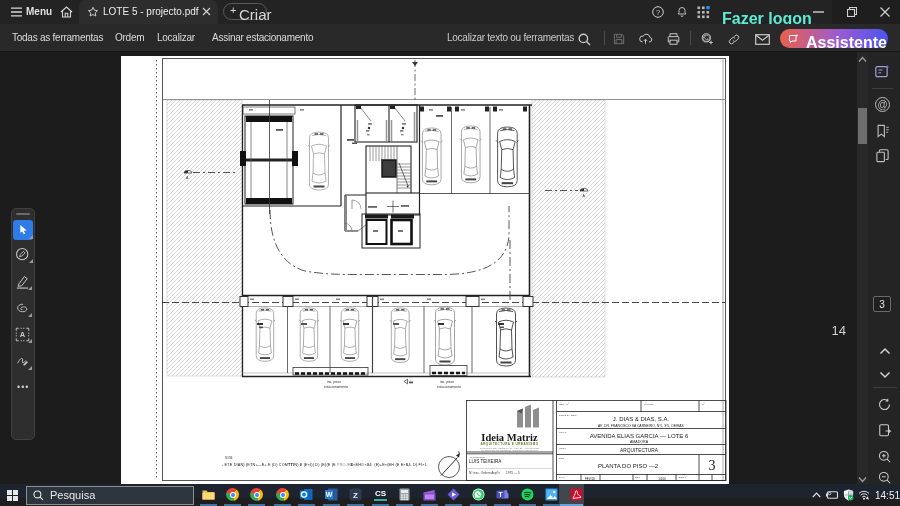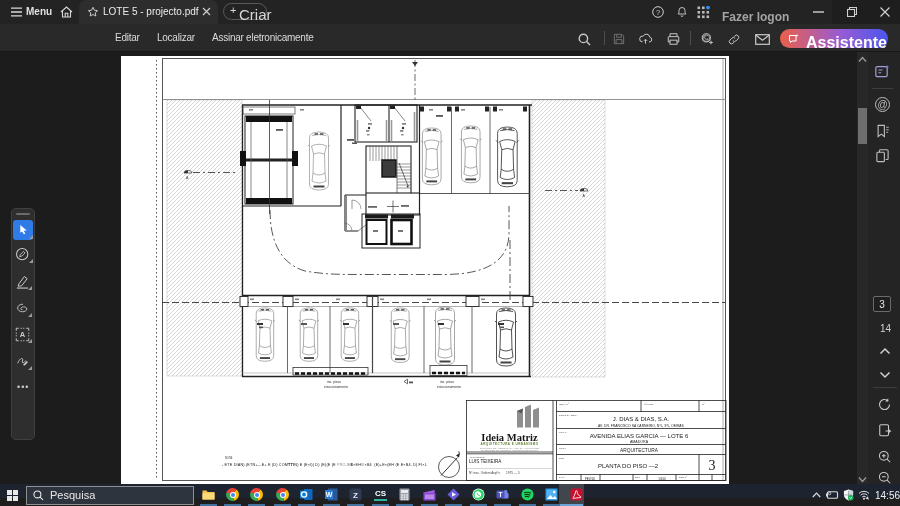--- a/index.html
+++ b/index.html
@@ -53,37 +53,39 @@
         <rect x="5" y="0.5" width="2.6" height="2.6"></rect>
         <rect x="0.5" y="5" width="2.6" height="2.6"></rect>
         <rect x="5" y="5" width="2.6" height="2.6"></rect>
         <rect x="9.5" y="5" width="2.6" height="2.6"></rect>
         <rect x="0.5" y="9.5" width="2.6" height="2.6"></rect>
         <rect x="5" y="9.5" width="2.6" height="2.6"></rect>
         <rect x="9.5" y="9.5" width="2.6" height="2.6"></rect>
       </g>
       <circle cx="11" cy="1.6" r="1.9" fill="#2e8bf0"></circle>
     </svg>
-  <div class="abs" style="left:722px;top:10px;font-size:12px;font-weight:bold;color:#a3a3a3">Fazer logon</div>
+  <div class="abs" style="left:722px;top:10px;font-size:16px;font-weight:bold;color:#5eead4">Fazer logon</div>
   <svg class="abs" style="left:813px;top:11px" width="11" height="2" viewBox="0 0 11 2">
       <path d="M0 1h11" stroke="#d0d0d0" stroke-width="1.4"></path>
     </svg>
   <svg class="abs" style="left:847px;top:7px" width="10" height="10" viewBox="0 0 10 10">
       <path d="M2.5 2.5 V0.5 H9.5 V7.5 H7.5" fill="none" stroke="#d0d0d0" stroke-width="1.1"></path>
       <rect x="0.5" y="2.5" width="7" height="7" fill="none" stroke="#d0d0d0" stroke-width="1.1"></rect>
     </svg>
   <svg class="abs" style="left:880px;top:7px" width="10" height="10" viewBox="0 0 10 10">
       <path d="M0.5 0.5l9 9M9.5 0.5l-9 9" stroke="#d0d0d0" stroke-width="1.2"></path>
     </svg>
 </div>
 
 <div id="toolbar">
-  <div class="tb-item" style="left:115px">Editar</div>
+  <div class="tb-item" style="left:12px">Todas as ferramentas</div>
+  <div class="tb-item" style="left:115px">Ordem</div>
   <div class="tb-item" style="left:157px">Localizar</div>
-  <div class="tb-item" style="left:212px">Assinar eletronicamente</div>
+  <div class="tb-item" style="left:212px">Assinar estacionamento</div>
+  <div class="tb-item" style="left:447px;color:#c9c9c9;font-size:10px">Localizar texto ou ferramentas</div>
   <svg class="abs" style="left:578px;top:9px" width="13" height="13" viewBox="0 0 13 13">
       <circle cx="5.4" cy="5.4" r="4.2" fill="none" stroke="#c9c9c9" stroke-width="1.4"></circle>
       <path d="M8.6 8.6l3.4 3.4" stroke="#c9c9c9" stroke-width="1.4"></path>
     </svg>
   <div class="abs" style="left:604px;top:7px;width:1px;height:14px;background:#4d4d4d"></div>
   <svg class="abs" style="left:612px;top:8px" width="14" height="14" viewBox="0 0 24 24">
       <path d="M4 4h13l3 3v13H4z M8 4v5h8V4 M7 20v-7h10v7" fill="none" stroke="#6f6f6f" stroke-width="1.7"></path>
     </svg>
   <svg class="abs" style="left:638px;top:8px" width="15" height="14" viewBox="0 0 24 24">
       <path d="M7 17a5 5 0 1 1 1-9.9 6 6 0 0 1 11.4 1.9A4 4 0 0 1 18 17" fill="none" stroke="#c9c9c9" stroke-width="1.7"></path>
@@ -440,21 +442,21 @@
   <svg class="abs" style="left:875px;top:71px" width="15" height="16" viewBox="0 0 24 24">
       <path d="M5 3h10v18l-5-4-5 4z" fill="none" stroke="#bdbdbd" stroke-width="1.8"></path>
       <path d="M18 6h4M18 10h4M18 14h3" stroke="#bdbdbd" stroke-width="1.5"></path>
     </svg>
   <svg class="abs" style="left:875px;top:96px" width="15" height="16" viewBox="0 0 24 24">
       <rect x="3" y="6" width="12" height="15" rx="1.5" fill="none" stroke="#bdbdbd" stroke-width="1.8"></rect>
       <path d="M7 6V3.5A1.5 1.5 0 0 1 8.5 2H19a2 2 0 0 1 2 2v12a1.5 1.5 0 0 1-1.5 1.5H17" fill="none" stroke="#bdbdbd" stroke-width="1.8"></path>
     </svg>
 
   <div class="abs" style="left:873px;top:244px;width:18px;height:16px;border:1px solid #6a6a6a;border-radius:2px;background:#1f1f1f;color:#e8e8e8;font-size:10px;text-align:center;line-height:15px">3</div>
-  <div class="abs" style="left:877px;top:271px;width:17px;text-align:center;font-size:10px;color:#d0d0d0">14</div>
+  <div class="abs" style="left:829px;top:271px;width:17px;text-align:right;font-size:13px;color:#d0d0d0">14</div>
   <svg class="abs" style="left:879px;top:295px" width="12" height="8" viewBox="0 0 12 8">
       <path d="M1.5 6.5 6 2l4.5 4.5" fill="none" stroke="#d0d0d0" stroke-width="1.5"></path>
     </svg>
   <svg class="abs" style="left:879px;top:319px" width="12" height="8" viewBox="0 0 12 8">
       <path d="M1.5 1.5 6 6l4.5-4.5" fill="none" stroke="#d0d0d0" stroke-width="1.5"></path>
     </svg>
   <div class="abs" style="left:873px;top:335px;width:24px;height:1px;background:#3d3d3d"></div>
   <svg class="abs" style="left:877px;top:345px" width="15" height="15" viewBox="0 0 24 24">
       <path d="M20 12a8 8 0 1 1-2.3-5.6" fill="none" stroke="#c9c9c9" stroke-width="1.8"></path>
       <path d="M18 2v5h-5z" fill="#c9c9c9"></path>
@@ -660,14 +662,14 @@
     </svg>
   <svg class="abs" style="left:858px;top:6px" width="12" height="10" viewBox="0 0 12 10">
       <g fill="none" stroke="#dcdcdc" stroke-width="1">
         <path d="M1 3.4a7 7 0 0 1 10 0"></path>
         <path d="M2.6 5.2a4.8 4.8 0 0 1 6.8 0"></path>
         <path d="M4.2 7a2.6 2.6 0 0 1 3.6 0"></path>
       </g>
       <circle cx="6" cy="8.8" r="1" fill="#dcdcdc"></circle>
       <path d="M7.5 8.5l3.5 1.2-1.2-3.5z" fill="#dcdcdc"></path>
     </svg>
-  <div class="abs" style="left:875px;top:6px;font-size:10px;color:#f2f2f2">14:56</div>
+  <div class="abs" style="left:875px;top:6px;font-size:10px;color:#f2f2f2">14:51</div>
 </div>
 
 </body></html>

